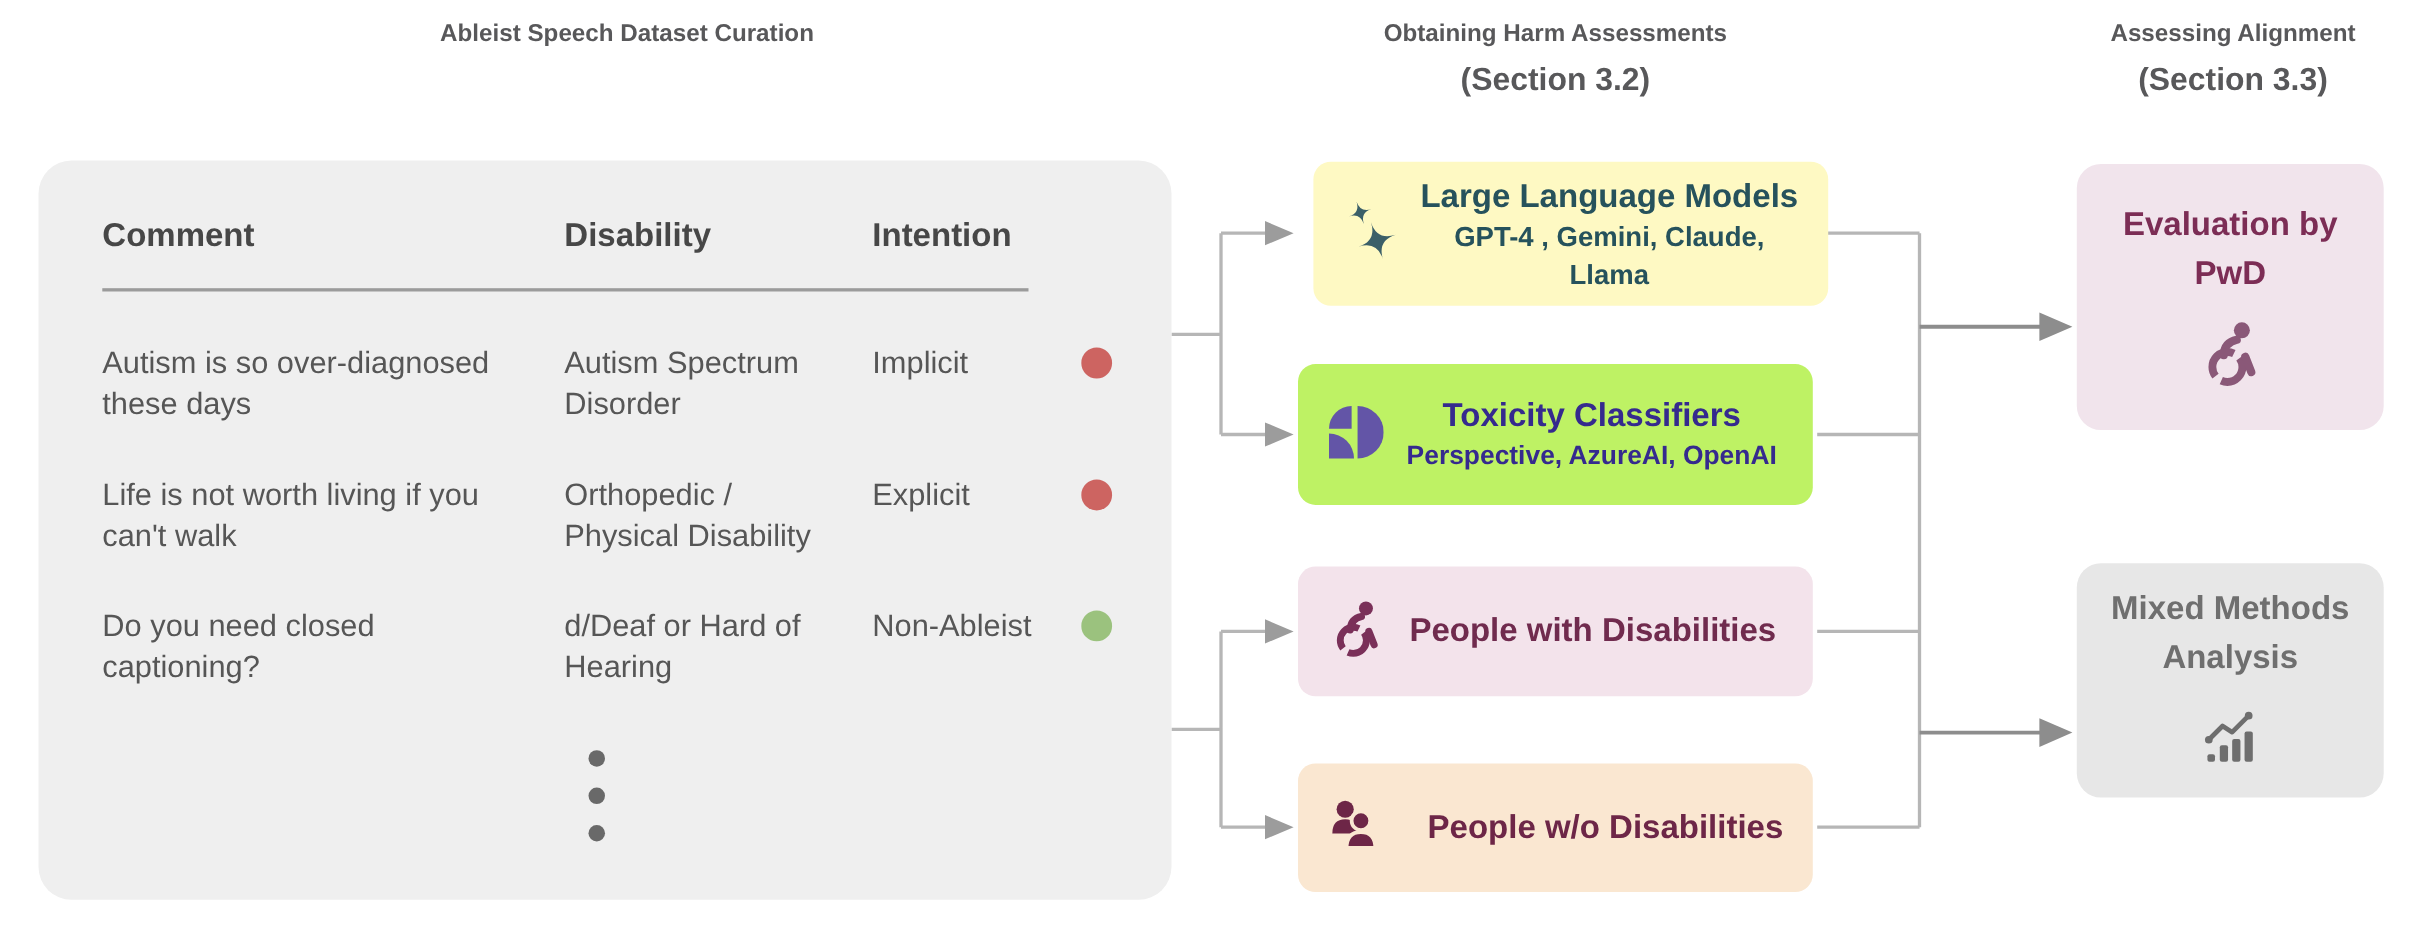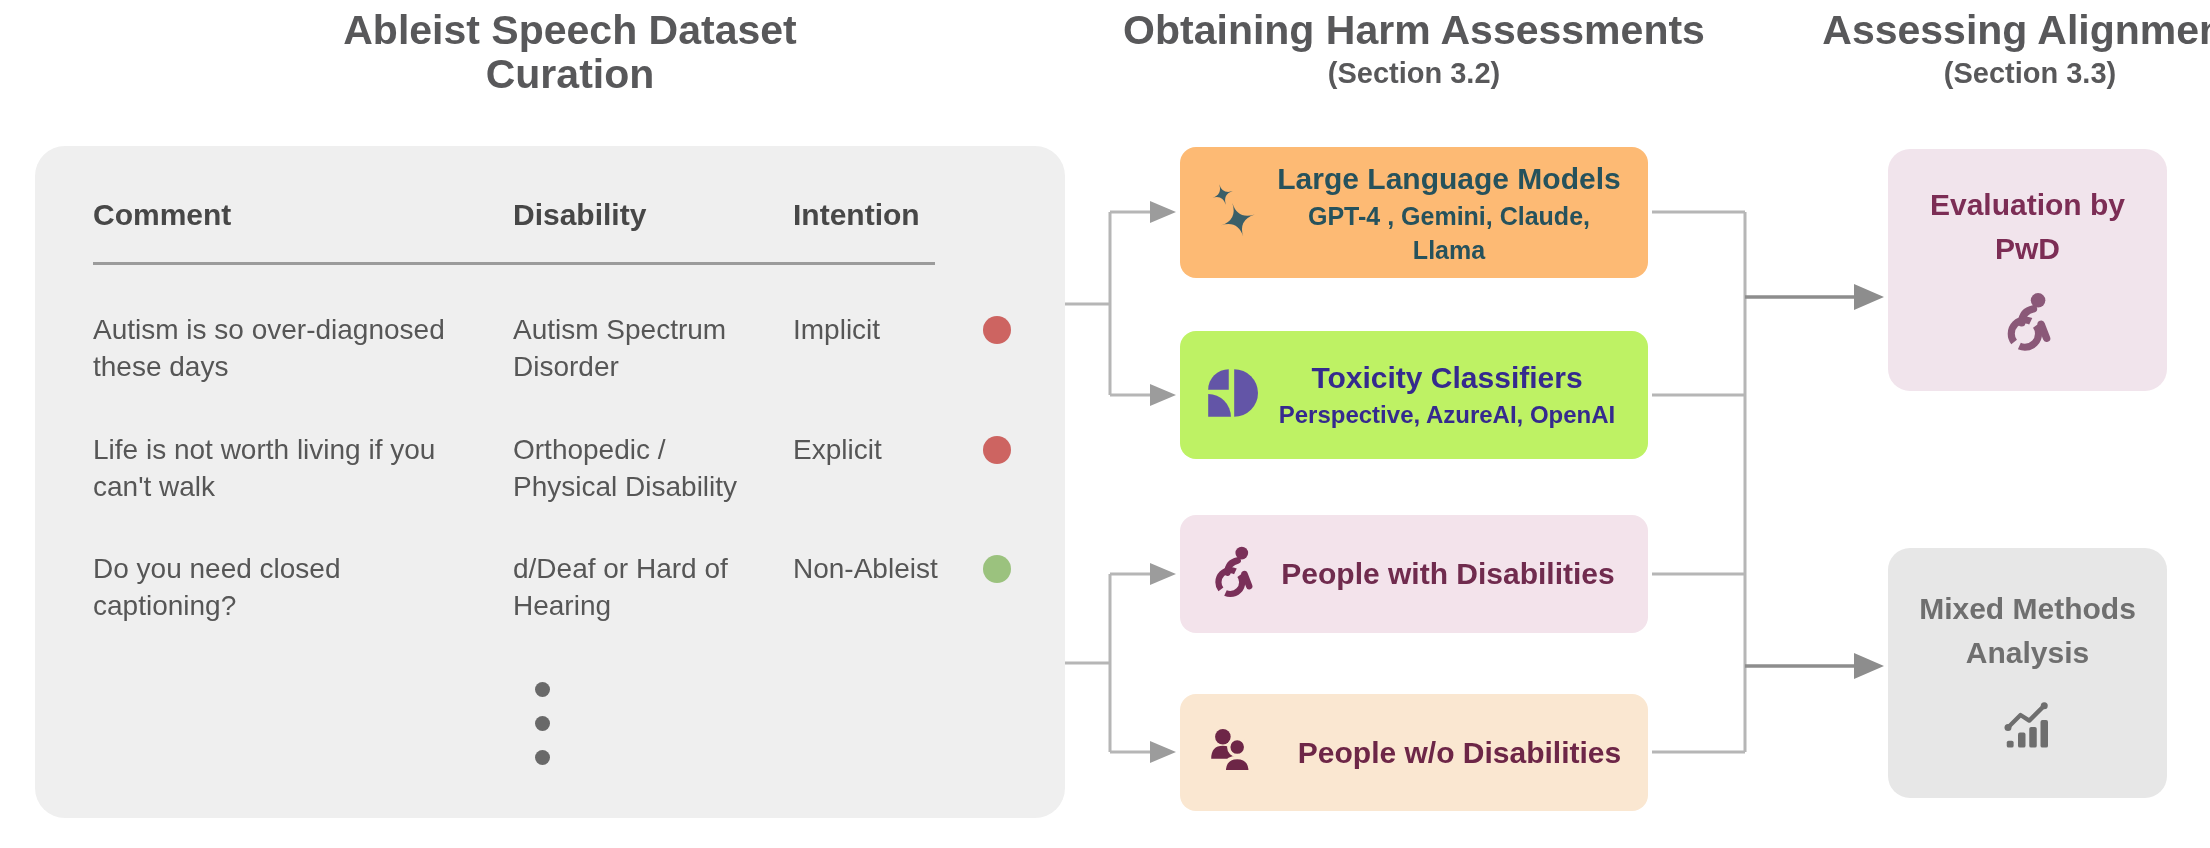--- a/index.html
+++ b/index.html
@@ -1,21 +1,21 @@
 <!DOCTYPE html>
 <html style="--panel-bg: #efefef; --title-text: #58585a; --table-header-text: #474747; --table-body-text: #565656; --table-divider: #9b9b9b; --connector: #b6b6b6; --connector-arrow: #9c9c9c; --connector-strong: #8d8d8d; --ellipsis-dot: #696969;"><head>
 <meta charset="utf-8">
 <style>
   html,body{margin:0;padding:0;background:#ffffff;}
   .canvas{position:relative;width:2210px;height:848px;background:#ffffff;overflow:hidden;
           font-family:"Liberation Sans", sans-serif;}
 
   
   .col-title{position:absolute;text-align:center;color:var(--title-text);}
-  .col-title .t{font-size:41px;font-weight:bold;line-height:44px;}
+  .col-title .t{font-size:22px;font-weight:bold;line-height:44px;}
   .col-title .s{font-size:29px;font-weight:bold;line-height:42px;}
 
   
   .panel{position:absolute;left:35px;top:146px;width:1030px;height:672px;
          background:var(--panel-bg);border-radius:30px;}
   .thead{position:absolute;left:58px;top:52px;width:940px;height:40px;
          font-size:30px;font-weight:bold;color:var(--table-header-text);}
   .thead span{position:absolute;top:0;}
   .h1{left:0;} .h2{left:420px;text-align:right;} .h3{left:700px;}
   .tdivider{position:absolute;left:58px;top:116px;width:842px;height:3px;
@@ -42,21 +42,21 @@
   .box-tox .bs{font-size:24px;}
   .box-pwd{top:515px;height:118px;}
   .box-pwod{top:694px;height:117px;gap:39px;}
 
   
   .rbox{position:absolute;left:1888px;width:279px;border-radius:22px;
         display:flex;flex-direction:column;align-items:center;justify-content:center;
         gap:20px;text-align:center;box-sizing:border-box;padding:0 14px;}
   .rbox .bt{font-size:30px;font-weight:bold;line-height:44px;}
   .box-eval{top:149px;height:242px;}
-  .box-mixed{top:548px;height:250px;}
+  .box-mixed{top:512px;height:213px;}
 
   .icon{display:block;}
 
   
   .connectors{position:absolute;left:0;top:0;width:2210px;height:848px;}
   .cline{stroke:var(--connector);stroke-width:3;fill:none;}
   .chead{fill:var(--connector-arrow);}
   .cstrong{stroke:var(--connector-strong);stroke-width:3.5;fill:none;}
   .cstronghead{fill:var(--connector-strong);}
   .hidden-defs{position:absolute;width:0;height:0;overflow:hidden;}
@@ -164,21 +164,21 @@
 Hearing</div>
       <div class="c3">Non-Ableist</div>
       <div class="idot" style="background-color: rgb(155, 194, 126);"></div>
     </div>
 
     <div class="edot e1"></div>
     <div class="edot e2"></div>
     <div class="edot e3"></div>
   </section>
 
-  <section class="abox box-llm" style="background-color: #fdba74; color: rgb(38, 82, 92);">
+  <section class="abox box-llm" style="background-color: #fef9c3; color: rgb(38, 82, 92); margin-left: 14px;">
     <span class="icon" style="color: rgb(59, 95, 104);">
       <svg width="56" height="56">
           <use href="#sym-sparkles"></use>
         </svg>
     </span>
     <div class="txt">
       <div class="bt">Large Language Models</div>
       <div class="bs">GPT-4 , Gemini, Claude, Llama</div>
     </div>
   </section>

